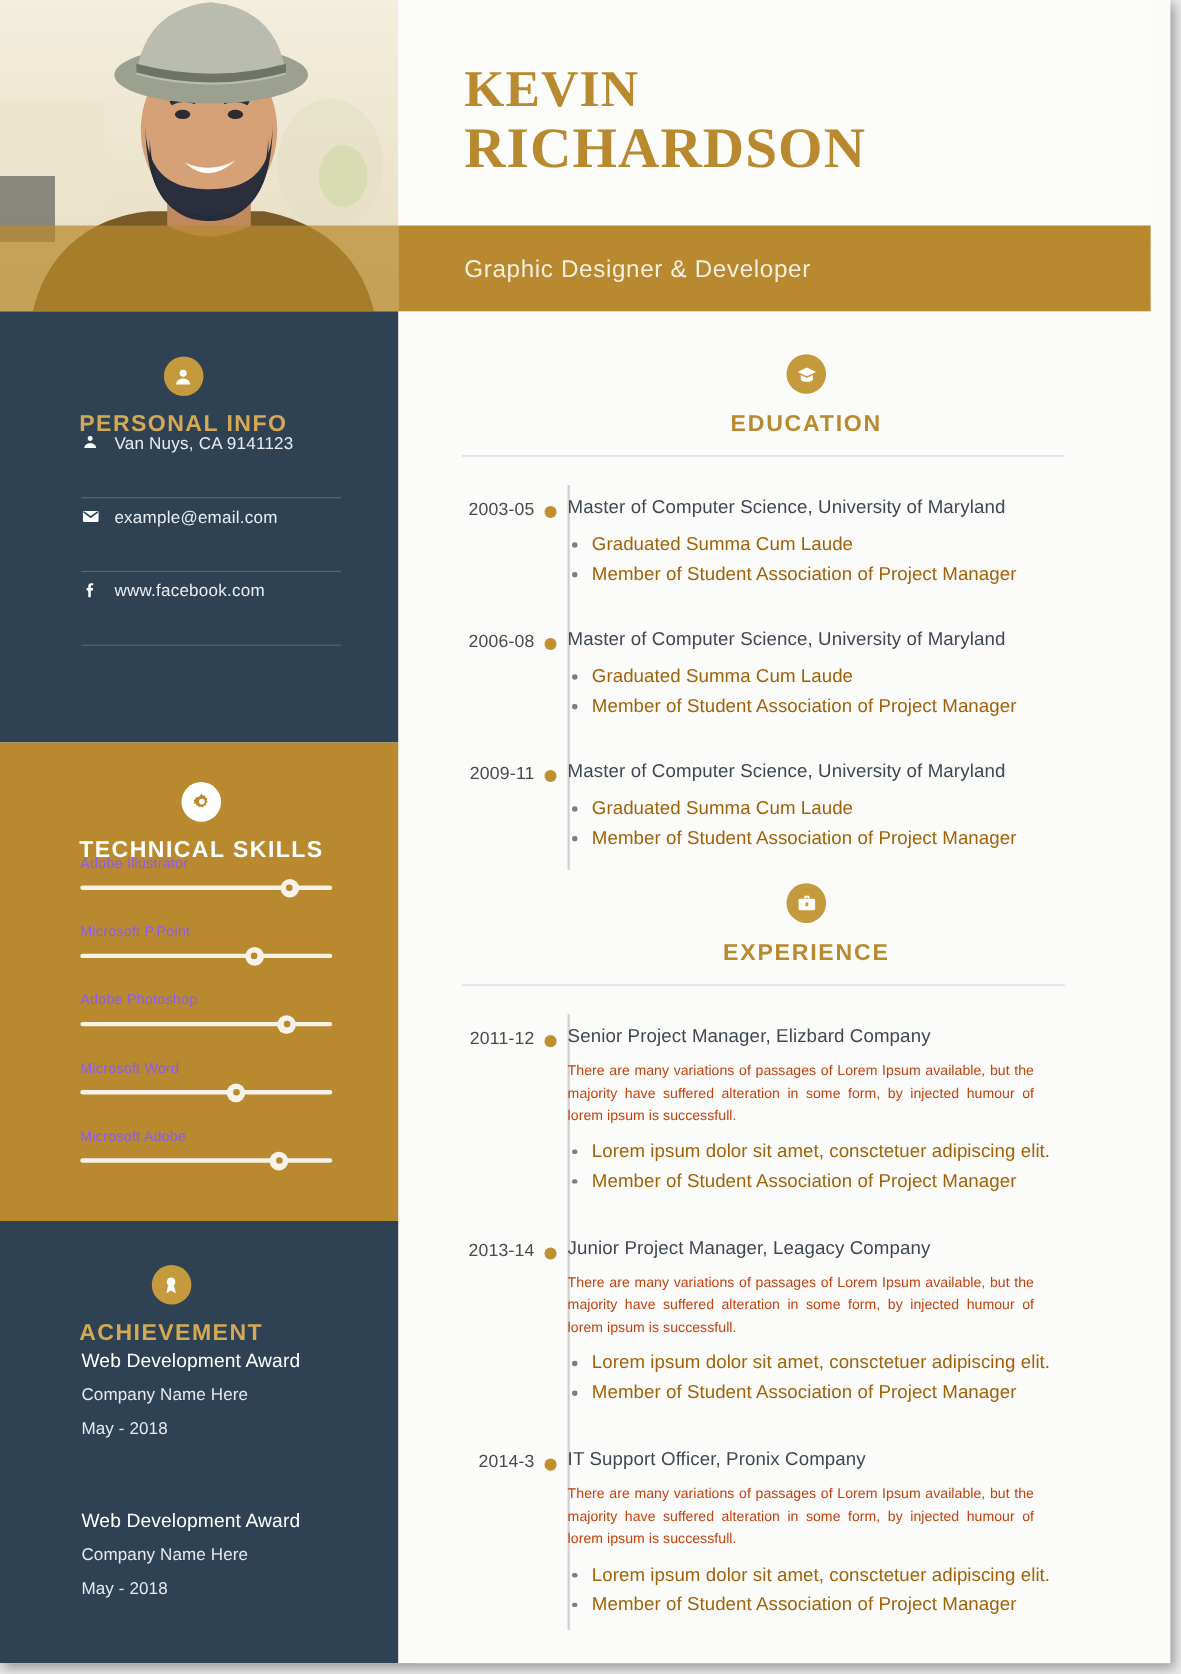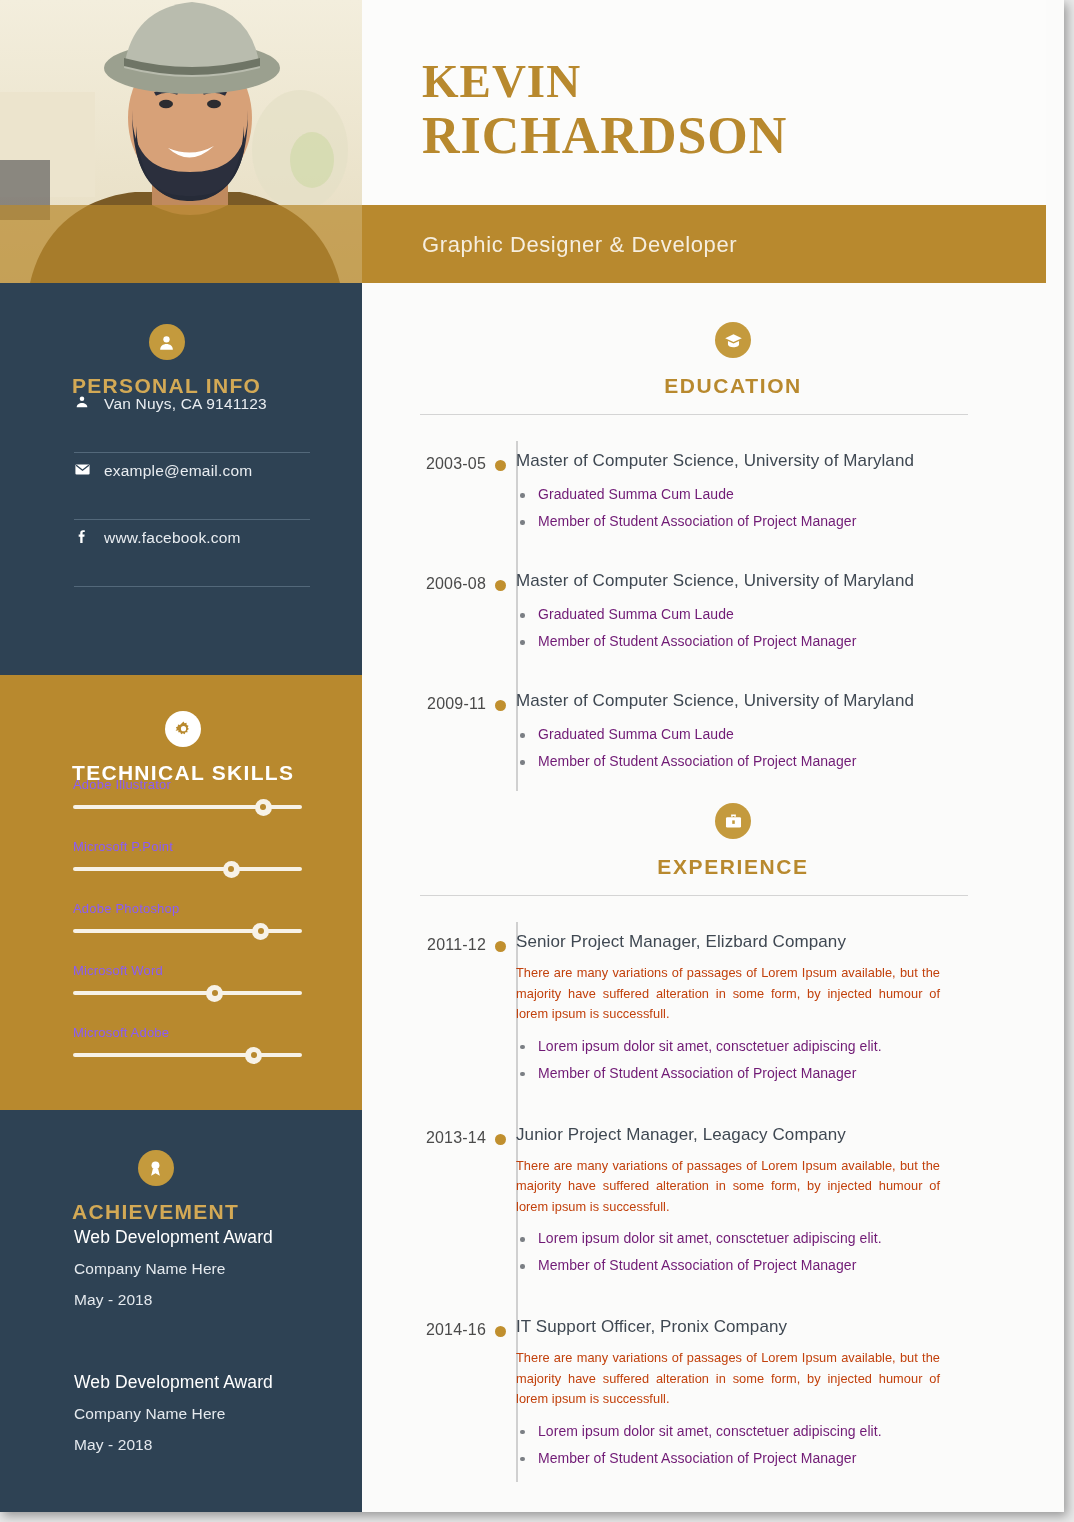--- a/index.html
+++ b/index.html
@@ -69,21 +69,21 @@
   .tl{position:relative;margin-top:18px;}
   .tl-line{position:absolute;left:154px;top:8px;width:2px;background:#d0d0d0;}
   .item{position:relative;display:flex;margin-bottom:8px;}
   .yr{width:124px;text-align:right;color:#4a4a4a;font-size:16px;padding-top:22px;letter-spacing:.2px;}
   .dotcol{width:30px;position:relative;}
   .dot{position:absolute;left:9px;top:27px;width:11px;height:11px;border-radius:50%;background:#c08f2e;}
   .body{flex:1;padding-top:16px;padding-right:20px;}
   .it-title{color:#3f4852;font-size:17px;line-height:24px;letter-spacing:.1px;}
   .it-desc{color:#c2410c;font-size:12.8px;line-height:20.5px;text-align:justify;margin-top:9px;width:424px;letter-spacing:.05px;}
   .bullets{margin:8px 0 0 0;padding:0;list-style:none;}
-  .bullets li{position:relative;color:#701a75;font-size:14px;line-height:27px;padding-left:22px;letter-spacing:.05px;}
+  .bullets li{position:relative;color:#a16207;font-size:17px;line-height:27px;padding-left:22px;letter-spacing:.05px;}
   .bullets li:before{content:"";position:absolute;left:4px;top:12px;width:4.5px;height:4.5px;border-radius:50%;background:#7b7f84;}
 </style>
 </head>
 <body>
 
 <div class="page">
 <div class="sheet">
 
   <div class="left">
 
@@ -346,21 +346,21 @@
             <div class="it-title">Junior Project Manager, Leagacy Company</div>
             <div class="it-desc">There are many variations of passages of Lorem Ipsum available, but the majority have suffered alteration in some form, by injected humour of  lorem ipsum is successfull.</div>
             <ul class="bullets">
               <li>Lorem ipsum dolor sit amet, consctetuer adipiscing elit.</li>
               <li>Member of Student Association of Project Manager</li>
             </ul>
           </div>
         </div>
 
         <div class="item" style="margin-top:20px;">
-          <div class="yr">2014-16</div>
+          <div class="yr">2014-3</div>
           <div class="dotcol">
                 <span class="dot"></span>
               </div>
           <div class="body">
             <div class="it-title">IT Support Officer, Pronix Company</div>
             <div class="it-desc">There are many variations of passages of Lorem Ipsum available, but the majority have suffered alteration in some form, by injected humour of lorem ipsum is successfull.</div>
             <ul class="bullets">
               <li>Lorem ipsum dolor sit amet, consctetuer adipiscing elit.</li>
               <li>Member of Student Association of Project Manager</li>
             </ul>

